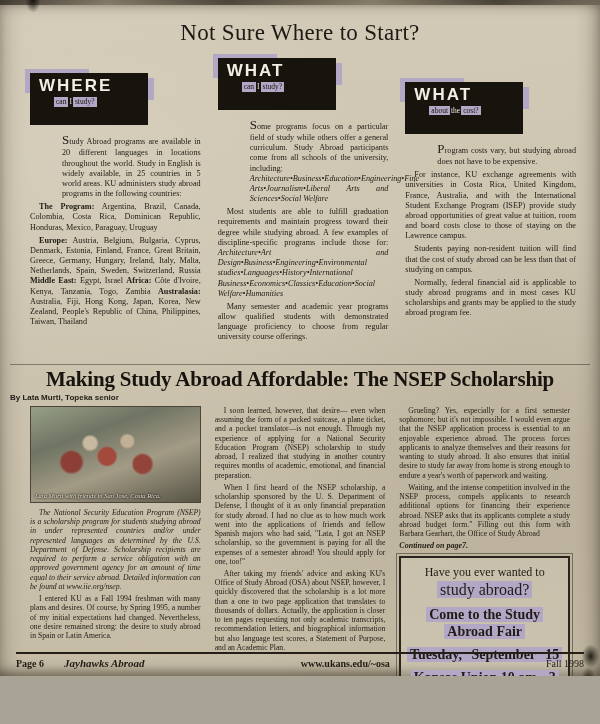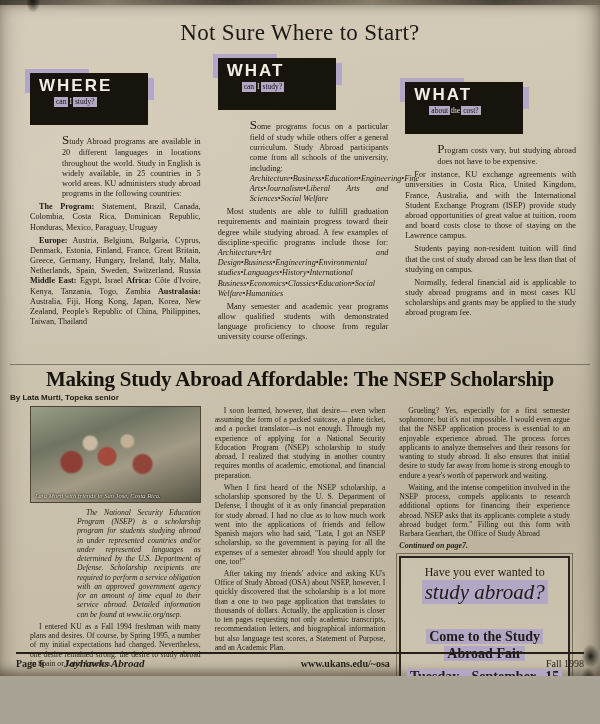--- a/index.html
+++ b/index.html
@@ -67,29 +67,29 @@
     margin-bottom:5px;
     background:
       radial-gradient(circle at 24% 58%, #8d3f35 0 7%, rgba(141,63,53,0) 9%),
       radial-gradient(circle at 45% 52%, #a34a3c 0 8%, rgba(163,74,60,0) 10%),
       radial-gradient(circle at 66% 60%, #93443a 0 7%, rgba(147,68,58,0) 9%),
       radial-gradient(circle at 35% 38%, #c9b9a0 0 5%, rgba(201,185,160,0) 7%),
       radial-gradient(circle at 57% 36%, #c2b096 0 5%, rgba(194,176,150,0) 7%),
       linear-gradient(160deg, #98a087 0%, #6f7463 30%, #a39b85 60%, #565446 100%); }
   .photo-caption { position:absolute; left:4px; bottom:2px; font-style:italic;
     font-size:6.5px; color:#efe8d6; text-shadow:0 0 2px #000, 0 0 2px #000; text-align:left; }
-  .intro-italic { font-style:italic;margin-left:47px; }
+  .intro-italic { font-style:italic; }
   .intro-italic p { text-indent:9px; }
 
   .continued { font-weight:bold; font-style:italic; font-size:8px; margin:3px 0 5px; text-indent:0; }
 
   .ad-box { border:2px solid #29241c; outline:1px solid rgba(41,36,28,.5); outline-offset:2px;
     padding:7px 5px 6px; text-align:center; background:rgba(222,214,198,.35); }
   .ad-l1 { font-size:12px; margin-bottom:1px;font-family:Liberation Serif, serif; }
-  .ad-l2 { font-size:21px; margin-bottom:24px;font-style:italic; }
+  .ad-l2 { font-size:16px; margin-bottom:8px; }
   .ad-l3, .ad-l4, .ad-l5 { font-size:14px; margin-top:6px;font-weight:bold; }
   .ad-l4 { word-spacing:6px; }
   .hl { background:#b2a8c6; padding:0 3px; box-decoration-break:clone; }
 
   
   .footer { position:absolute; left:16px; right:16px; bottom:7px;
     border-top:2px solid #241f17; padding-top:3px;
     display:flex; align-items:baseline; gap:20px; }
   .foot-page { font-weight:bold; font-size:10px; }
   .foot-pub  { font-weight:bold; font-style:italic; font-size:11px; }
@@ -123,21 +123,21 @@
             <span class="chip">can</span>
             <span class="plain-word">I</span>
             <span class="chip">study?</span>
           </div>
         </div>
       </div>
       <div class="tcol-body">
         <p class="lead"><span>Study Abroad programs are available in 20 different languages in locations throughout the world. Study in English is widely available, in 25 countries in 5 world areas. KU administers study abroad programs in the following countries:</span></p>
         <p>
           <span class="bold-label">The Program:</span>
-          <span>Statement, Brazil, Canada, Colombia, Costa Rica, Dominican Republic, Honduras, Mexico, Paraguay, Uruguay</span>
+          <span>Argentina, Brazil, Canada, Colombia, Costa Rica, Dominican Republic, Honduras, Mexico, Paraguay, Uruguay</span>
         </p>
         <p>
           <span class="bold-label">Europe:</span>
           <span>Austria, Belgium, Bulgaria, Cyprus, Denmark, Estonia, Finland, France, Great Britain, Greece, Germany, Hungary, Ireland, Italy, Malta, Netherlands, Spain, Sweden, Switzerland, Russia</span>
           <span class="bold-label">Middle East:</span>
           <span>Egypt, Israel</span>
           <span class="bold-label">Africa:</span>
           <span>Côte d'Ivoire, Kenya, Tanzania, Togo, Zambia</span>
           <span class="bold-label">Australasia:</span>
           <span>Australia, Fiji, Hong Kong, Japan, Korea, New Zealand, People's Republic of China, Philippines, Taiwan, Thailand</span>

